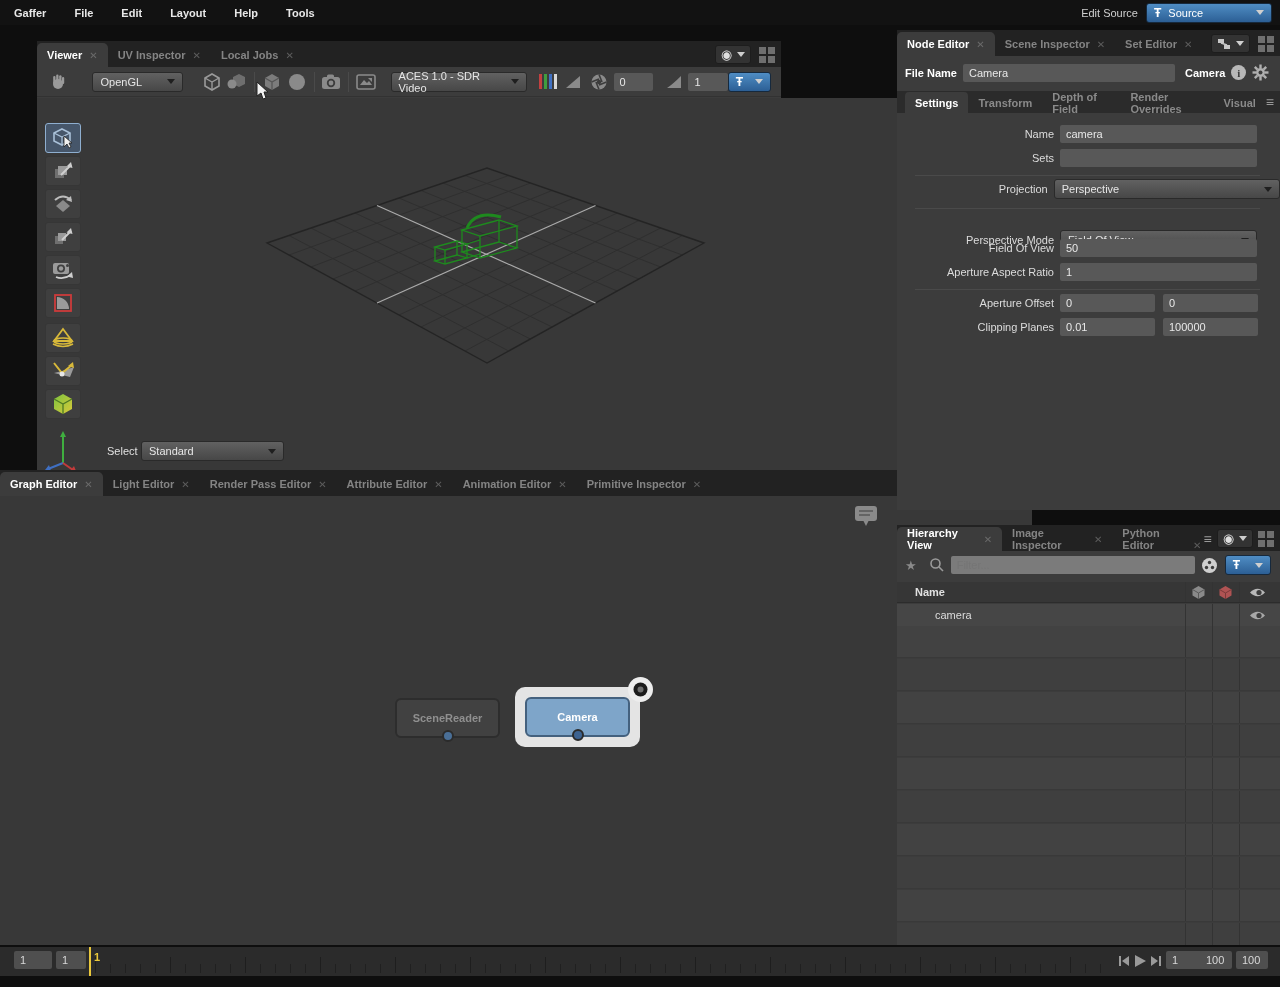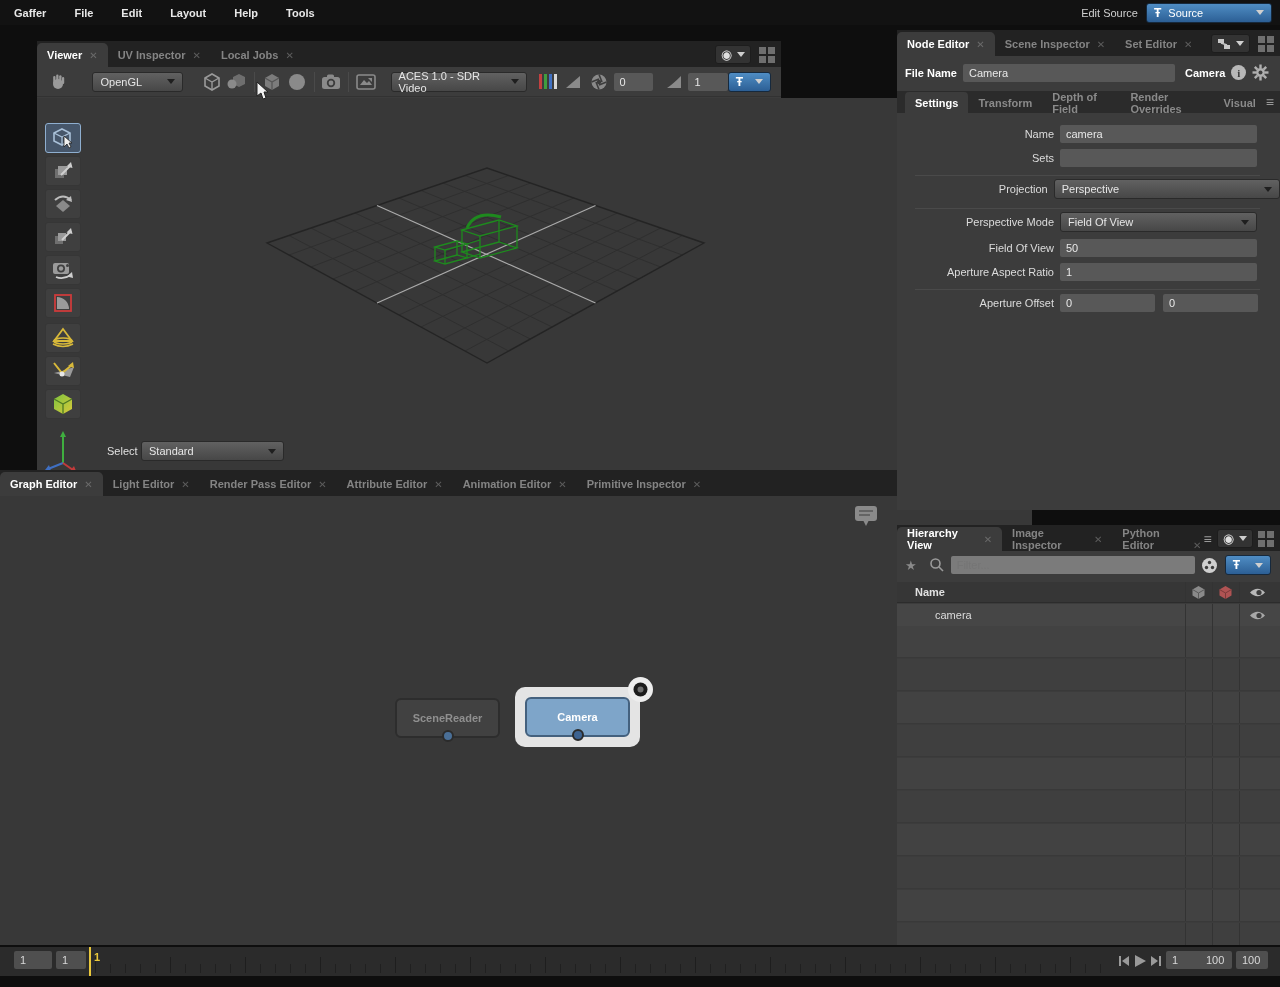--- a/index.html
+++ b/index.html
@@ -524,21 +524,21 @@
   </div>
   <div class="ne-divider" style="top:145px;"></div>
   <div class="form-row" style="top:149px;">
     <span class="form-label">Projection</span>
     <div class="dropdown" style="width:235px;">
       <span>Perspective</span>
         <span class="caret"></span>
     </div>
   </div>
   <div class="ne-divider" style="top:178px;"></div>
-  <div class="form-row" style="top:182px;">
+  <div class="form-row" style="top:200px;">
     <span class="form-label">Perspective Mode</span>
     <div class="dropdown" style="width:197px;">
       <span>Field Of View</span>
         <span class="caret"></span>
     </div>
   </div>
   <div class="form-row" style="top:208px;">
     <span class="form-label">Field Of View</span>
     <div class="field" style="width:197px;">
         <span>50</span>
@@ -552,20 +552,31 @@
   </div>
   <div class="ne-divider" style="top:259px;"></div>
   <div class="form-row" style="top:263px;">
     <span class="form-label">Aperture Offset</span>
     <div class="form-fields">
       <div class="field" style="width:95px;">
           <span>0</span>
         </div>
       <div class="field" style="width:95px;">
           <span>0</span>
+        </div>
+    </div>
+  </div>
+  <div class="form-row" style="top:287px;">
+    <span class="form-label">Clipping Planes</span>
+    <div class="form-fields">
+      <div class="field" style="width:95px;">
+          <span>0.01</span>
+        </div>
+      <div class="field" style="width:95px;">
+          <span>100000</span>
         </div>
     </div>
   </div>
 </div>
 
 <div class="abs panel" style="left:897px; top:525px; width:383px; height:420px;">
   <div class="tabbar">
     <div class="tab active">
       <span>Hierarchy View</span>
         <span class="tab-close">✕</span>

